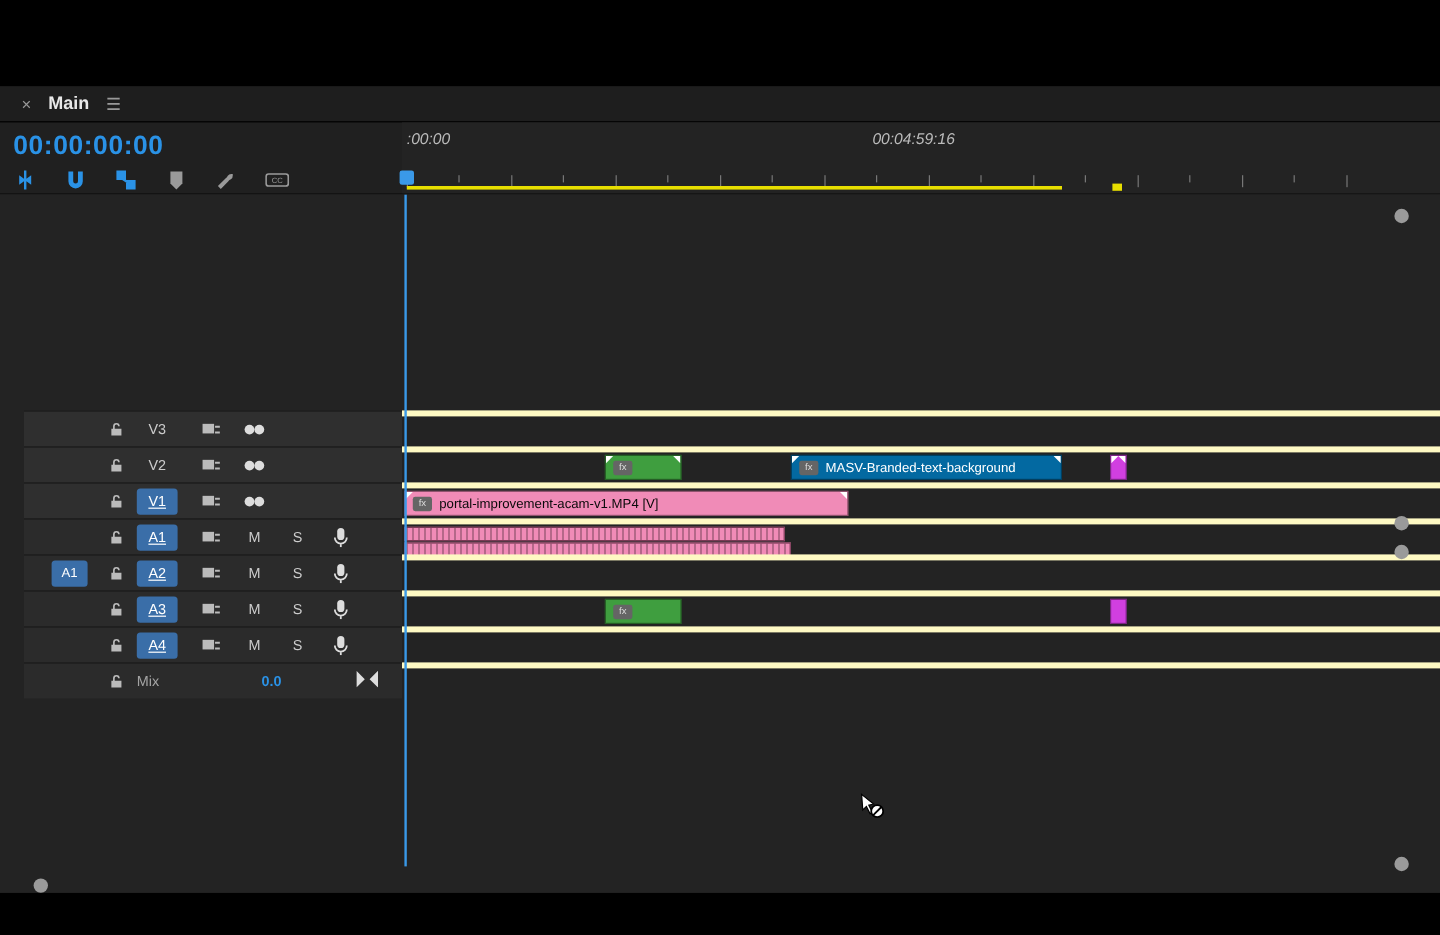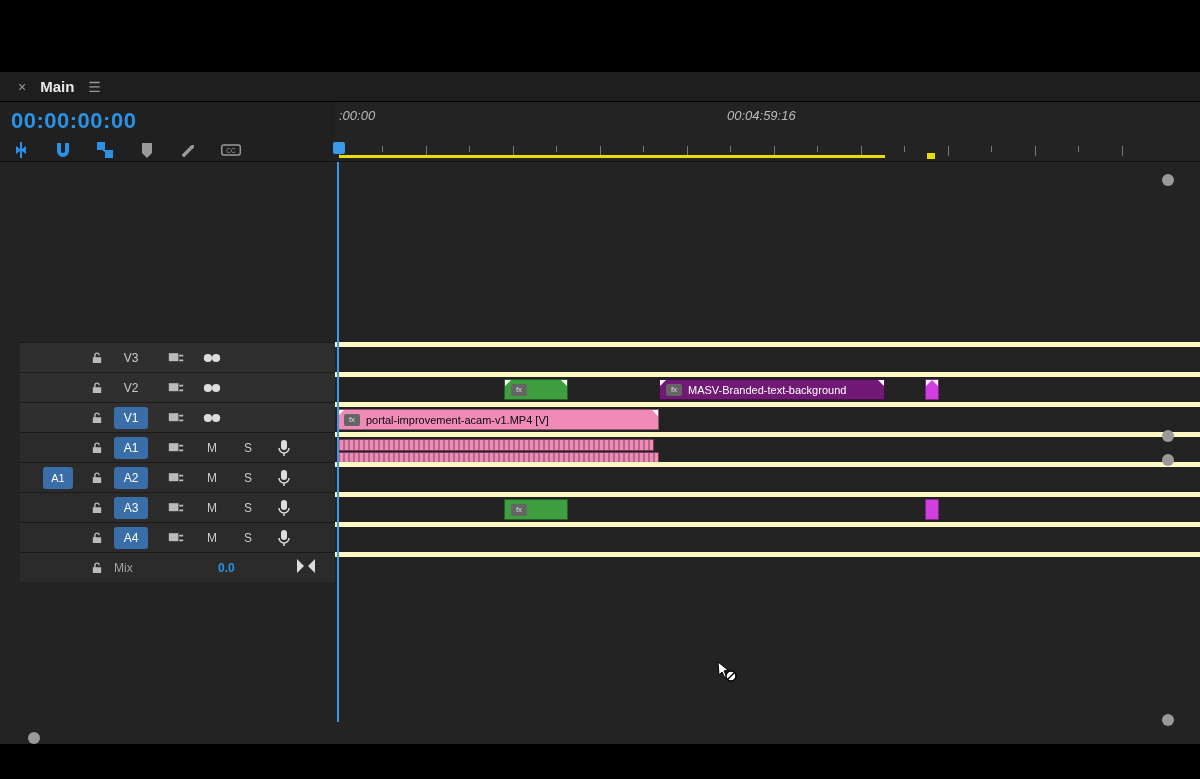--- a/index.html
+++ b/index.html
@@ -42,37 +42,37 @@
   .gap       { height:180px; }
 
   .row { height:30px; display:flex; align-items:center; border-top:1px solid #1a1a1a; font-size:12px; color:#ccc;margin-left:20px; }
   .row.video { background:#2f2f2f; }
   .row.audio { background:#2b2b2b; }
   .row.mix   { background:#2b2b2b; }
   .slot { display:flex; align-items:center; justify-content:center; }
   .slot.src  { width:60px; }
   .slot.lock { width:34px; }
   .slot.tag  { width:34px; height:22px; border-radius:3px; margin-right:10px; }
-  .slot.tag.on { background:#3a6ea8; color:#fff; }
+  .slot.tag.on { background:#3a6ea8; color:#fff;text-decoration:underline; }
   .slot.btn  { width:36px; }
   .srcbadge { width:30px; height:22px; background:#3a6ea8; color:#fff; border-radius:3px; display:flex; align-items:center; justify-content:center; font-size:11px; margin-left:16px;}
   .row .mixval { color:#2a92e6; margin-left:50px;font-weight:bold; }
   .row .snapend{ margin-left:auto; margin-right:20px; }
 
   
   .lane { position:relative; height:30px; border-top:5px solid #fef9c3; }
   .clip { position:absolute; top:2px; bottom:2px; border:1px solid rgba(0,0,0,.4); font-size:11px; color:#0a0a0a; overflow:hidden; white-space:nowrap; padding:4px 6px 0 6px; }
   .corner::before, .corner::after { content:""; position:absolute; width:0; height:0; }
   .corner::before { top:0; left:0; border-top:6px solid #fff; border-right:6px solid transparent; }
   .corner::after  { top:0; right:0; border-top:6px solid #fff; border-left:6px solid transparent; }
   .fxbadge { display:inline-block; width:16px; height:12px; background:#656565; color:#ddd; font-size:8px; text-align:center; line-height:12px; border-radius:2px; margin-right:6px; vertical-align:top; }
 
   .c-pink  { background:#f08bb7; }
   .c-green { background:#3f9e3f; }
-  .c-teal  { background:#701a75; color:#fff; }
+  .c-teal  { background:#0369a1; color:#fff; }
   .c-mag   { background:#d13fe0; }
 
   .wave {
     background:
       repeating-linear-gradient(90deg, rgba(0,0,0,.25) 0 2px, transparent 2px 5px),
       #f08bb7;
     border:1px solid #7a3a55;
   }
 
   
@@ -357,21 +357,21 @@
         <div class="clip c-green corner" style="left:169px; width:64px">
           <span class="fxbadge">fx</span>
         </div>
         <div class="clip c-teal corner" style="left:324px; width:226px">
           <span class="fxbadge">fx</span><span>MASV-Branded-text-background</span>
         </div>
         <div class="clip c-mag corner" style="left:590px; width:10px"></div>
       </div>
 
       <div class="lane">
-        <div class="clip c-pink corner" style="left:2px; width:322px">
+        <div class="clip c-pink corner" style="left:2px; width:370px">
           <span class="fxbadge">fx</span><span>portal-improvement-acam-v1.MP4 [V]</span>
         </div>
       </div>
 
       <div class="lane">
         <div class="clip wave" style="left:2px; width:317px; top:2px; height:12px"></div>
         <div class="clip wave" style="left:2px; width:322px; top:15px; height:12px"></div>
       </div>
       <div class="lane"></div>
       <div class="lane">

